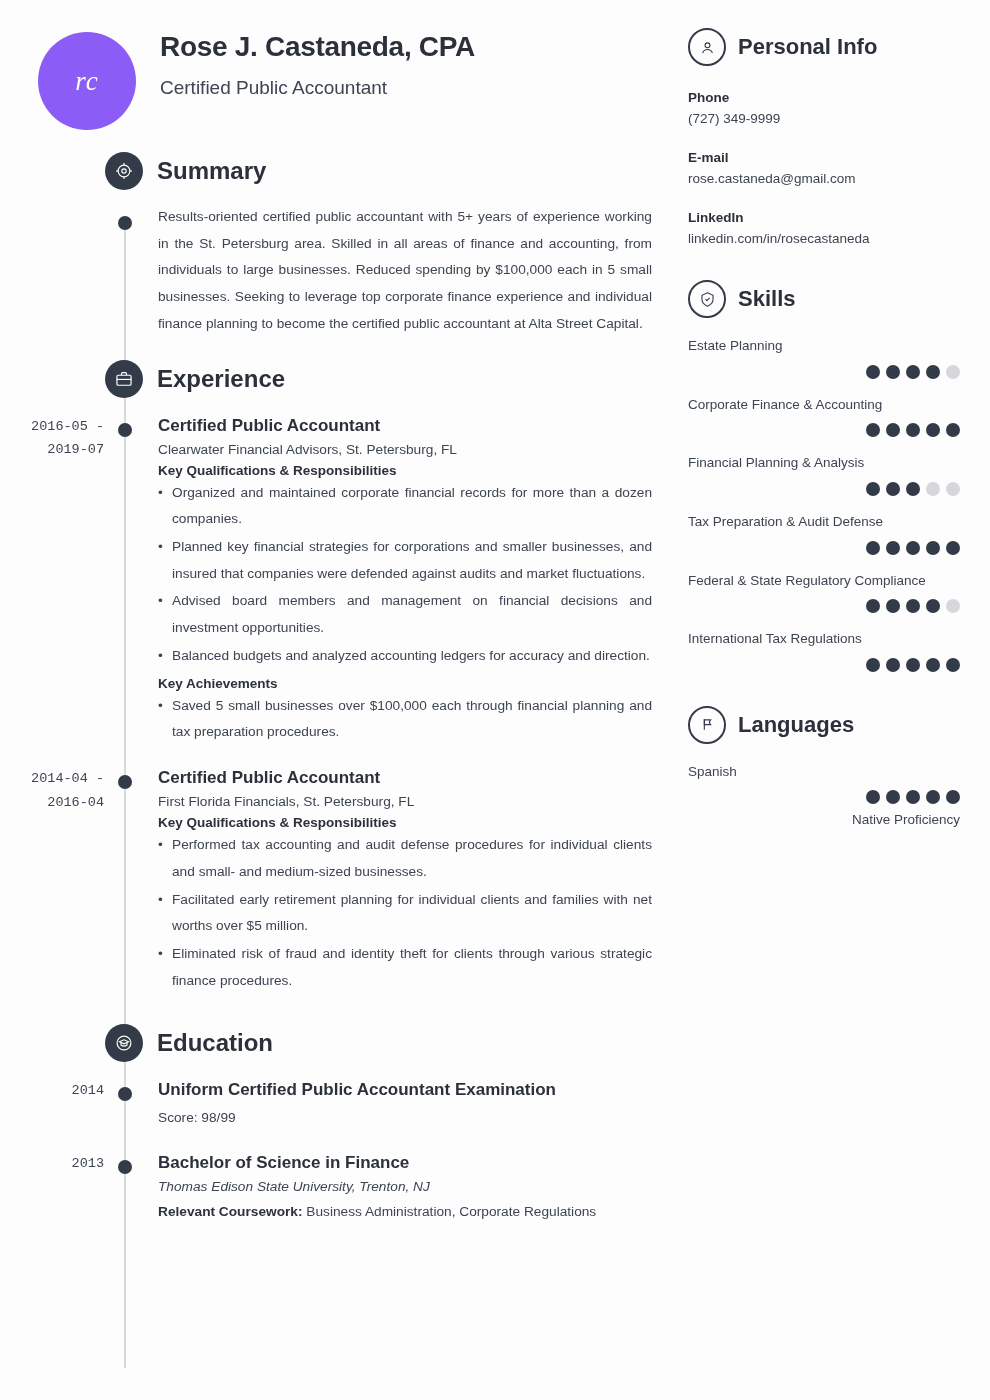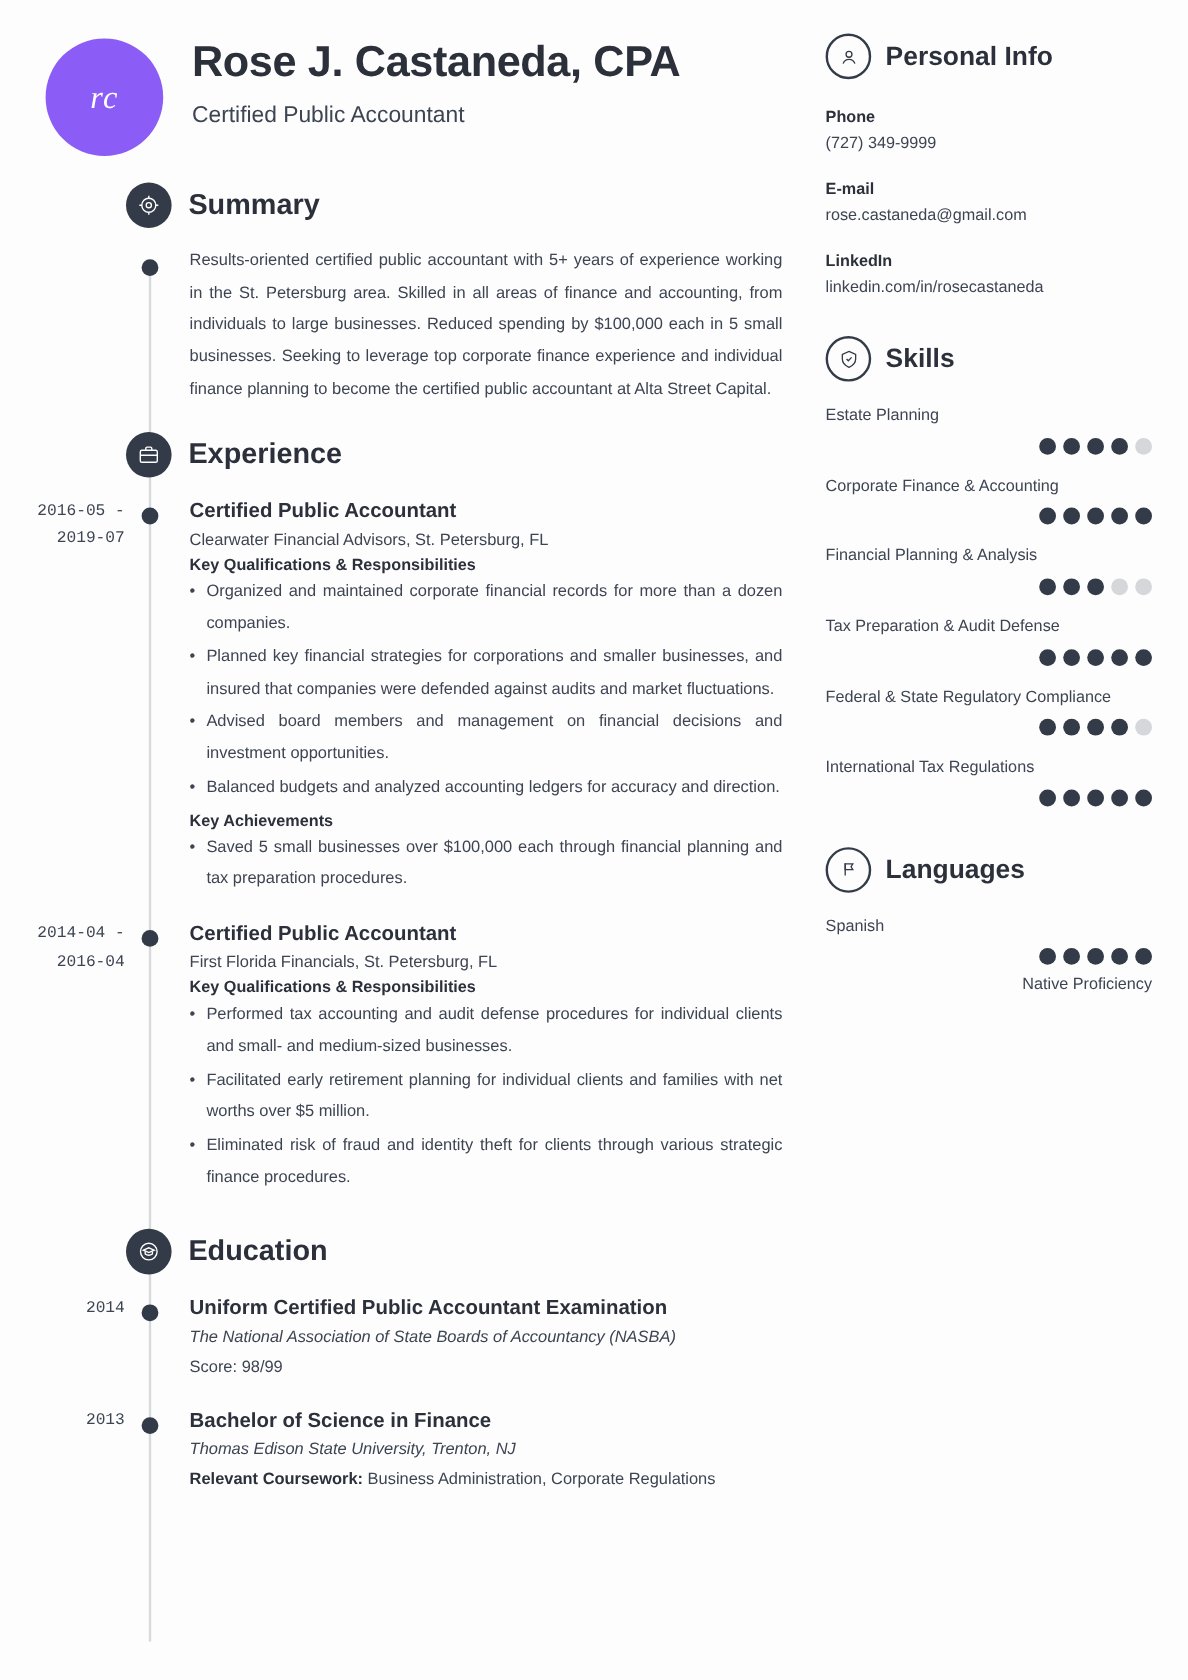--- a/index.html
+++ b/index.html
@@ -48,21 +48,21 @@
     font-size: 27px;
     letter-spacing: 1px;
     flex: none;
     margin-top: 4px;
   }
   .name-block {
     margin-left: 24px;
     padding-top: 2px;
   }
   .name {
-    font-size: 36px;
+    font-size: 28px;
     font-weight: bold;
     line-height: 1.18;
     color: #2b303b;
     max-width: 420px;
     letter-spacing: -0.3px;
   }
   .job-title {
     font-size: 19px;
     color: #3d4452;
     margin-top: 14px;
@@ -350,21 +350,20 @@
               <path d="M15.6 11.8v2.6c-1.1.9-2.3 1.3-3.6 1.3s-2.5-.4-3.6-1.3v-2.6"></path>
             </svg>
         </div>
         <div class="section-title">Education</div>
       </div>
 
       <div class="entry" style="margin-top:18px;">
         <div class="dot sm"></div>
         <div class="daterange">2014</div>
         <div class="entry-title">Uniform Certified Public Accountant Examination</div>
-        <div class="entry-sub italic">The National Association of State Boards of Accountancy (NASBA)</div>
         <div class="score-line">Score: 98/99</div>
       </div>
 
       <div class="entry" style="margin-top:22px;">
         <div class="dot sm"></div>
         <div class="daterange">2013</div>
         <div class="entry-title">Bachelor of Science in Finance</div>
         <div class="entry-sub italic">Thomas Edison State University, Trenton, NJ</div>
         <div class="course-line"><b>Relevant Coursework:</b> <span>Business Administration, Corporate Regulations</span></div>
       </div>

